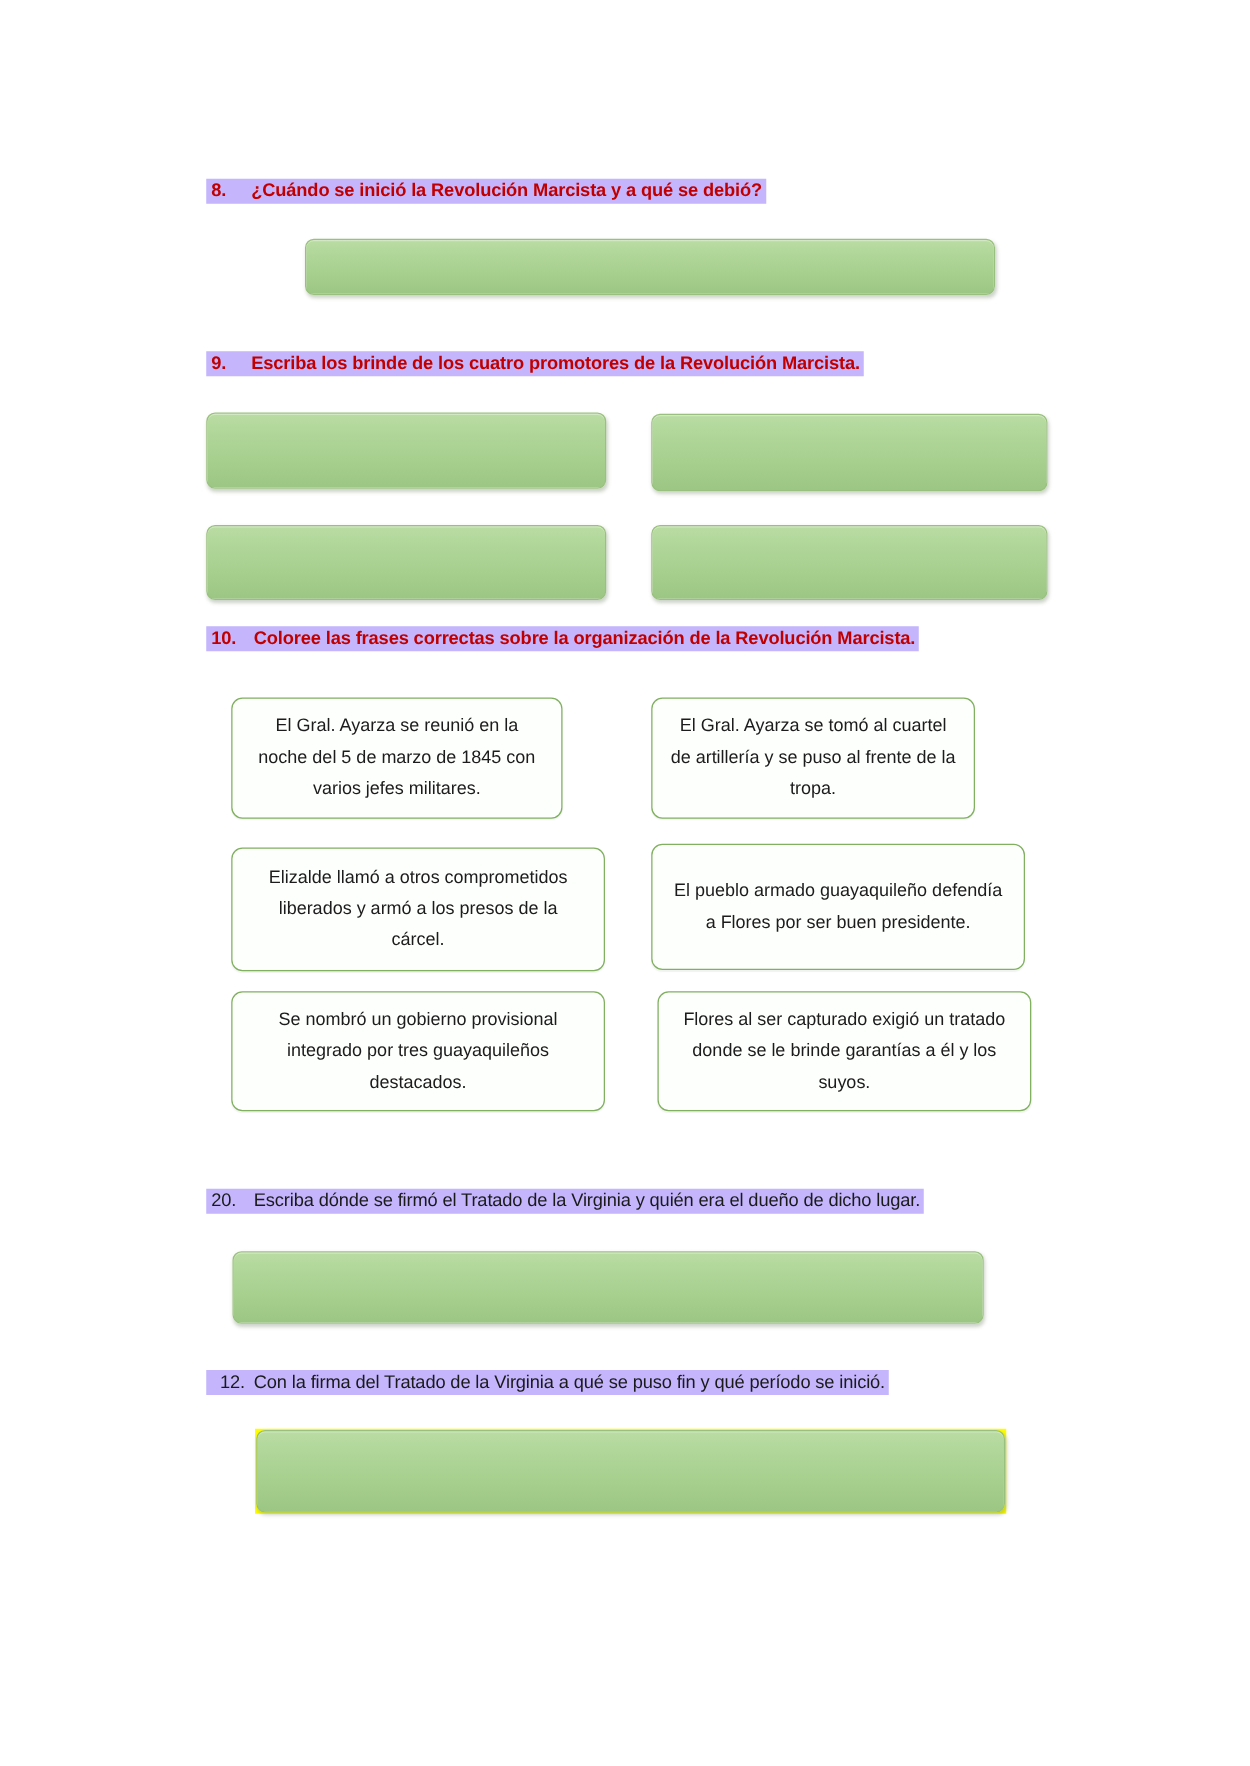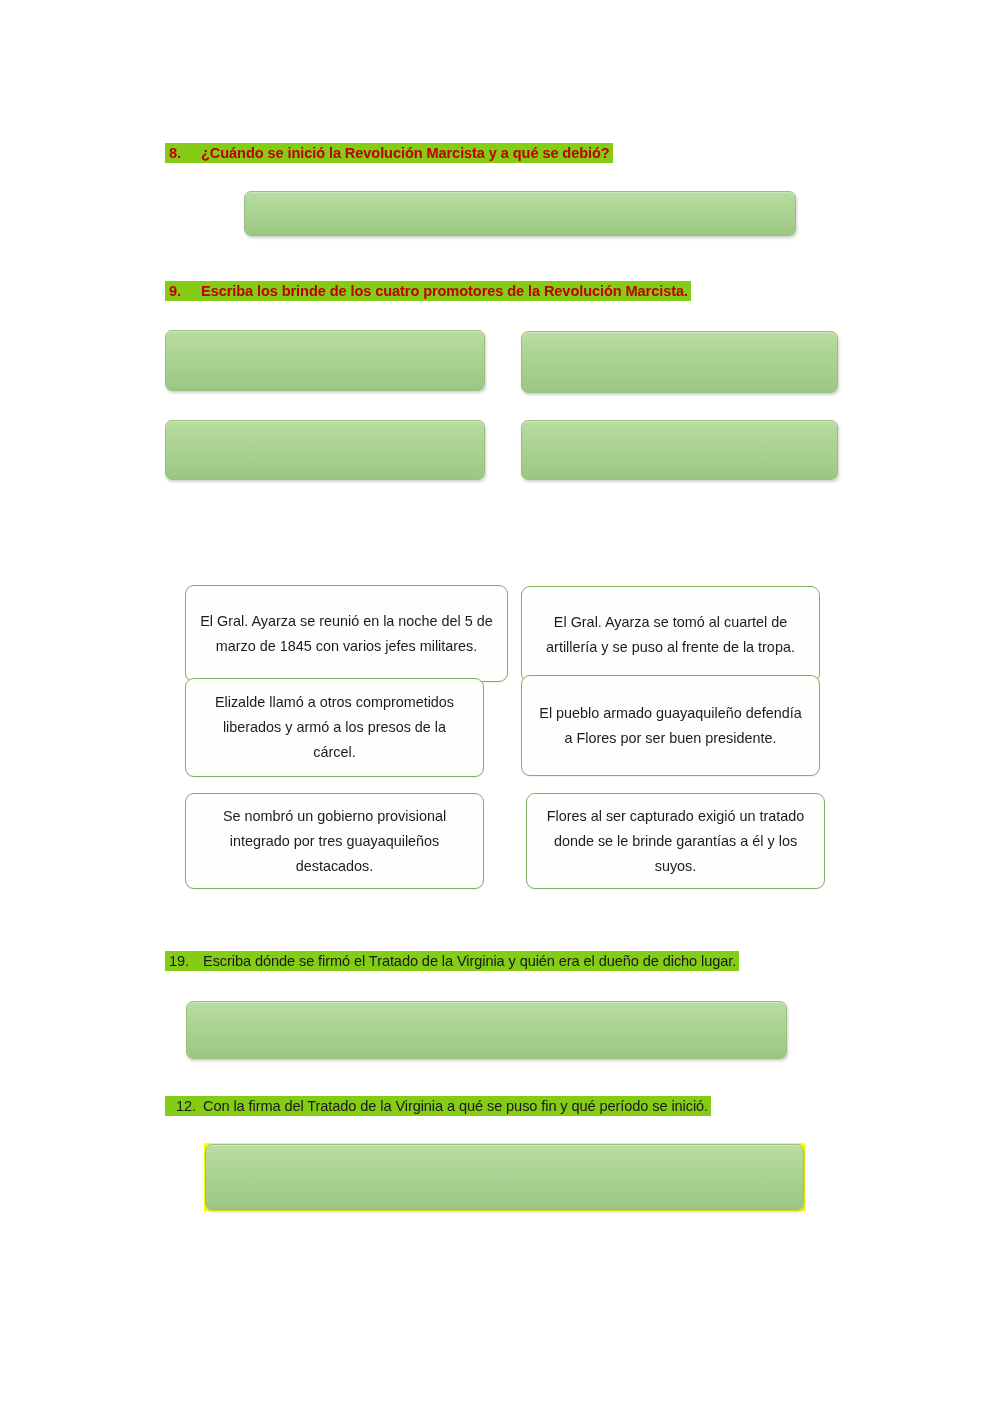--- a/index.html
+++ b/index.html
@@ -17,21 +17,21 @@
 
   
   .qline {
     position: absolute;
     white-space: nowrap;
     font-size: 14.6px;
     line-height: 20px;
     letter-spacing: -0.1px;
   }
   .qline .hl {
-    background: #84cc16;
+    background: #c4b5fd;
     padding: 2px 3px 2px 4px;
   }
   .qline.red .hl { color: #c00000; font-weight: bold; }
   .qline.black .hl { color: #1a1a1a; font-weight: normal; }
   .qnum { display: inline-block; }
   .qnum.w1 { min-width: 32px; }
   .qnum.w2 { min-width: 34px; }
 
   
   .greenbox {
@@ -80,44 +80,47 @@
 
   <div class="qline red" style="left:165px; top:281px;">
     <span class="hl"><span class="qnum w1">9.</span><span>Escriba los brinde de los cuatro promotores de la Revolución Marcista.</span></span>
   </div>
 
   <div class="greenbox" style="left:165px; top:330px; width:320px; height:61px;"></div>
   <div class="greenbox" style="left:521px; top:331px; width:317px; height:62px;"></div>
   <div class="greenbox" style="left:165px; top:420px; width:320px; height:60px;"></div>
   <div class="greenbox" style="left:521px; top:420px; width:317px; height:60px;"></div>
 
+  <div class="qline red" style="left:165px; top:501px;">
+    <span class="hl"><span class="qnum w2">10.</span><span>Coloree las frases correctas sobre la organización de la Revolución Marcista.</span></span>
+  </div>
 
-  <div class="phrasebox" style="left:185px; top:558px; width:323px; height:97px;margin-top:27px;">
+  <div class="phrasebox" style="left:185px; top:558px; width:265px; height:97px;">
     <span class="ptext">El Gral. Ayarza se reunió en la noche del 5 de marzo de 1845 con varios jefes militares.</span>
   </div>
-  <div class="phrasebox" style="left:521px; top:558px; width:299px; height:97px;margin-top:28px;">
+  <div class="phrasebox" style="left:521px; top:558px; width:259px; height:97px;">
     <span class="ptext">El Gral. Ayarza se tomó al cuartel de artillería y se puso al frente de la tropa.</span>
   </div>
 
   <div class="phrasebox" style="left:185px; top:678px; width:299px; height:99px;">
     <span class="ptext">Elizalde llamó a otros comprometidos liberados y armó a los presos de la cárcel.</span>
   </div>
   <div class="phrasebox" style="left:521px; top:675px; width:299px; height:101px;">
     <span class="ptext">El pueblo armado guayaquileño defendía a Flores por ser buen presidente.</span>
   </div>
 
   <div class="phrasebox" style="left:185px; top:793px; width:299px; height:96px;align-items:center;">
     <span class="ptext">Se nombró un gobierno provisional integrado por tres guayaquileños destacados.</span>
   </div>
   <div class="phrasebox" style="left:526px; top:793px; width:299px; height:96px;justify-content:center;">
     <span class="ptext">Flores al ser capturado exigió un tratado donde se le brinde garantías a él y los suyos.</span>
   </div>
 
   <div class="qline black" style="left:165px; top:951px;">
-    <span class="hl"><span class="qnum w2">19.</span><span>Escriba dónde se firmó el Tratado de la Virginia y quién era el dueño de dicho lugar.</span></span>
+    <span class="hl"><span class="qnum w2">20.</span><span>Escriba dónde se firmó el Tratado de la Virginia y quién era el dueño de dicho lugar.</span></span>
   </div>
 
   <div class="greenbox" style="left:186px; top:1001px; width:601px; height:58px;"></div>
 
   <div class="qline black" style="left:165px; top:1096px;text-align:center;">
     <span class="hl"><span class="qnum w2">12.</span><span>Con la firma del Tratado de la Virginia a qué se puso fin y qué período se inició.</span></span>
   </div>
 
   <div class="yellow-under" style="left:204px; top:1143px; width:601px; height:68px;"></div>
   <div class="greenbox" style="left:205px; top:1144px; width:599px; height:66px;"></div>

